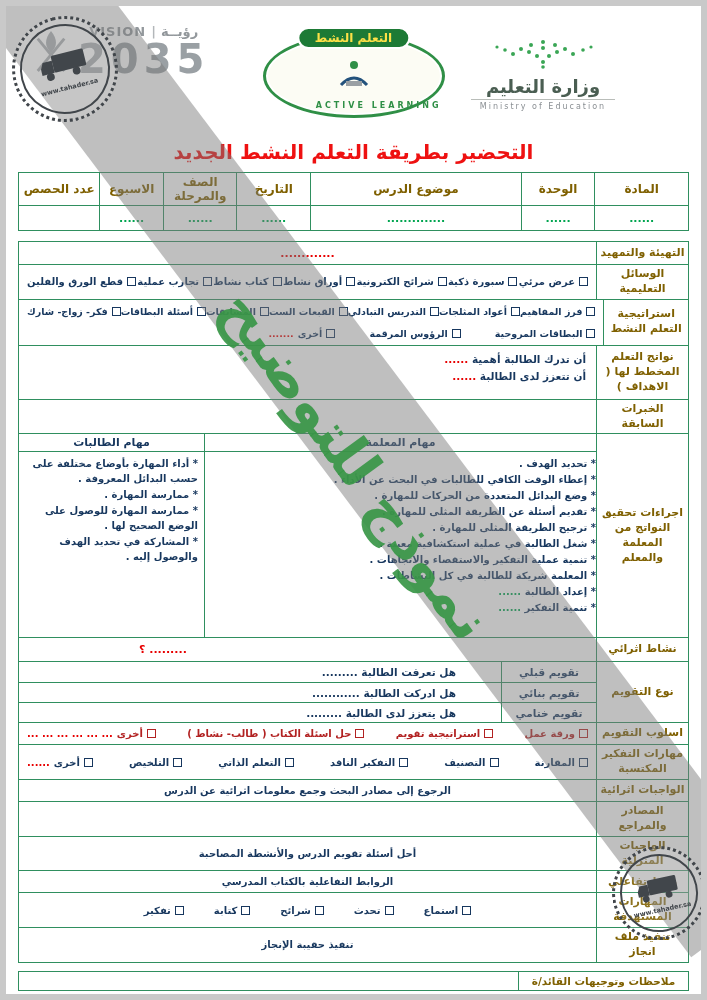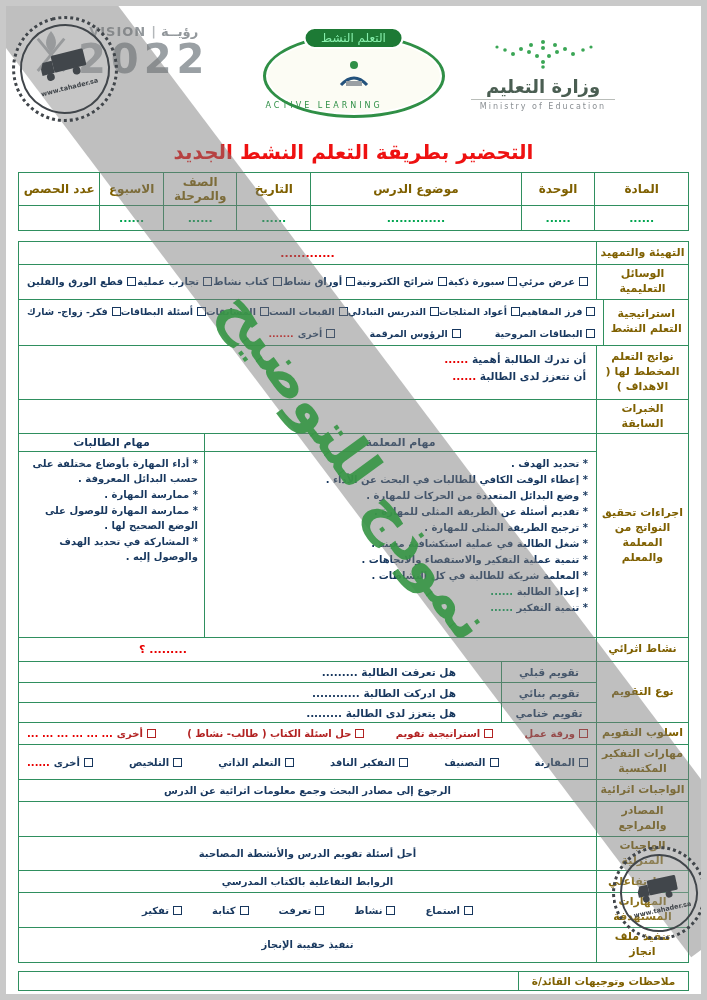--- a/index.html
+++ b/index.html
@@ -14,25 +14,25 @@
 
   
   .header { position:relative; height:122px; }
   .vision { position:absolute; left:14px; top:12px; display:flex; gap:8px; direction:ltr; color:#93989c; align-items:center; }
   .v-text { text-align:center; }
   .v-row1 { font-size:13px; font-weight:bold; direction:rtl; letter-spacing:1px; }
   .v-row1 .sep { margin:0 5px; color:#b3b7ba; }
   .v-year { font-size:40px; font-weight:bold; letter-spacing:5px; line-height:1; color:#9aa0a4; }
   .al-logo { position:absolute; left:50%; top:22px; transform:translateX(-50%); width:182px; height:84px;
     border:3px solid #2f8f46; border-radius:50%; background:#fcfcf4; box-shadow:0 0 0 2px #fff inset; }
-  .al-banner { position:absolute; top:-10px; left:50%; transform:translateX(-50%); background:#1d7a35; color:#86efac;
-    font-size:12px; font-weight:normal; padding:2px 16px; border-radius:12px; border:2px solid #fff; white-space:nowrap; }
+  .al-banner { position:absolute; top:-10px; left:50%; transform:translateX(-50%); background:#1d7a35; color:#fde047;
+    font-size:12px; font-weight:bold; padding:2px 16px; border-radius:12px; border:2px solid #fff; white-space:nowrap; }
   .al-figure { position:absolute; top:22px; left:50%; transform:translateX(-50%); }
-  .al-caption { position:absolute; bottom:5px; width:100%; text-align:left; color:#2f8f46; font-size:8px;
-    font-weight:normal; letter-spacing:3px; direction:ltr; }
+  .al-caption { position:absolute; bottom:5px; width:100%; text-align:right; color:#2f8f46; font-size:8px;
+    font-weight:bold; letter-spacing:3px; direction:ltr; }
   .ministry { position:absolute; right:56px; top:26px; width:180px; text-align:center; }
   .m-ar { font-size:18px; font-weight:bold; color:#4a5e52; margin-top:2px; }
   .m-divider { border-top:1px solid #b9bdb9; margin:2px 18px; }
   .m-en { font-size:8px; color:#8a8f93; letter-spacing:2px; direction:ltr; }
 
   
   .title { text-align:center; color:#ee1111; font-size:20px; font-weight:800; margin:6px 0 8px; }
 
   
   .itable { border:1px solid var(--green); width:100%; margin-bottom:10px; }
@@ -67,21 +67,21 @@
   .strategy-cell .chk-row { min-height:20px; }
   .outcomes { padding:4px 10px; font-size:10.5px; }
   .o-line { margin:2px 0; line-height:1.5; }
 
   
   .proc { display:flex; flex-direction:column; }
   .proc-head { display:flex; border-bottom:1px solid var(--green); text-align:center; font-size:11px; }
   .ph-t { flex:1; border-left:1px solid var(--green); padding:2px; }
   .ph-s { width:185px; padding:2px; }
   .proc-body { display:flex; flex:1; }
-  .pc-t { flex:1; border-left:1px solid var(--green); padding:3px 8px; }
+  .pc-t { flex:1; border-left:1px solid var(--green); padding:3px 0; }
   .pc-s { width:185px; padding:3px 6px; }
   .b-item { line-height:1.5; margin:1px 0; font-size:10px; }
   .star { color:var(--navy); font-weight:bold; }
 
   
   .eval-row { display:flex; min-height:20px; align-items:stretch; }
   .eval-row + .eval-row { border-top:1px solid var(--green); }
   .ek { width:95px; border-left:1px solid var(--green); display:flex; align-items:center; justify-content:center;
     font-size:10.5px; }
   .eq { flex:1; display:flex; align-items:center; padding-right:45px; font-size:10.5px; }
@@ -119,21 +119,21 @@
         <g stroke="#9aa0a4" stroke-width="3" fill="none">
           <path d="M6 12 L34 46"></path>
             <path d="M34 12 L6 46"></path>
         </g>
         <path d="M20 4 C13 13 13 20 20 27 C27 20 27 13 20 4" fill="#9aa0a4"></path>
       </svg>
       <div class="v-text">
         <div class="v-row1">
           <span>رؤيــة</span><span class="sep">|</span><span>VISION</span>
         </div>
-        <div class="v-year">2022</div>
+        <div class="v-year">2035</div>
       </div>
     </div>
 
     <div class="al-logo">
       <div class="al-banner">التعلم النشط</div>
       <div class="al-figure">
         <svg width="42" height="30" viewBox="0 0 42 30">
           <circle cx="21" cy="6" r="4" fill="#2f8f46"></circle>
           <path d="M8 26 Q21 12 34 26" stroke="#23527c" stroke-width="3" fill="none"></path>
           <rect x="13" y="22" width="16" height="5" fill="#9aa0a4"></rect>
@@ -428,25 +428,25 @@
 
     <div class="mrow" style="min-height:26px">
       <div class="label-cell">المهارات المستهدفة</div>
       <div class="content-cell chk-row centered">
           <span class="chk-item">
             <span class="chk"></span>
             <span>استماع</span>
           </span>
           <span class="chk-item">
             <span class="chk"></span>
-            <span>نشاط</span>
-          </span>
-          <span class="chk-item">
-            <span class="chk"></span>
-            <span>تعرفت</span>
+            <span>تحدث</span>
+          </span>
+          <span class="chk-item">
+            <span class="chk"></span>
+            <span>شرائح</span>
           </span>
           <span class="chk-item">
             <span class="chk"></span>
             <span>كتابة</span>
           </span>
           <span class="chk-item">
             <span class="chk"></span>
             <span>تفكير</span>
           </span>
         </div>

